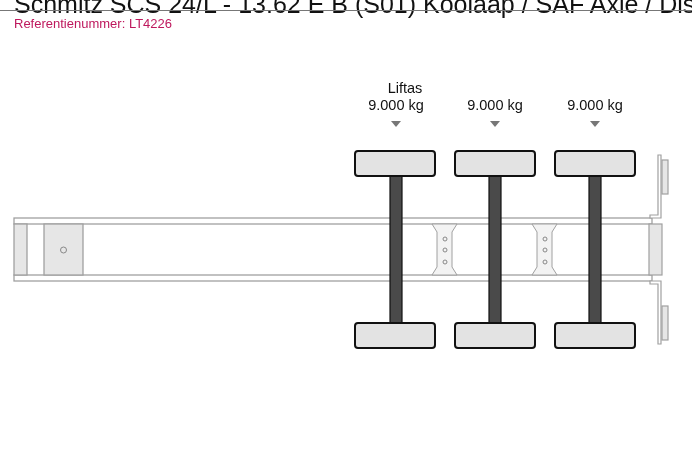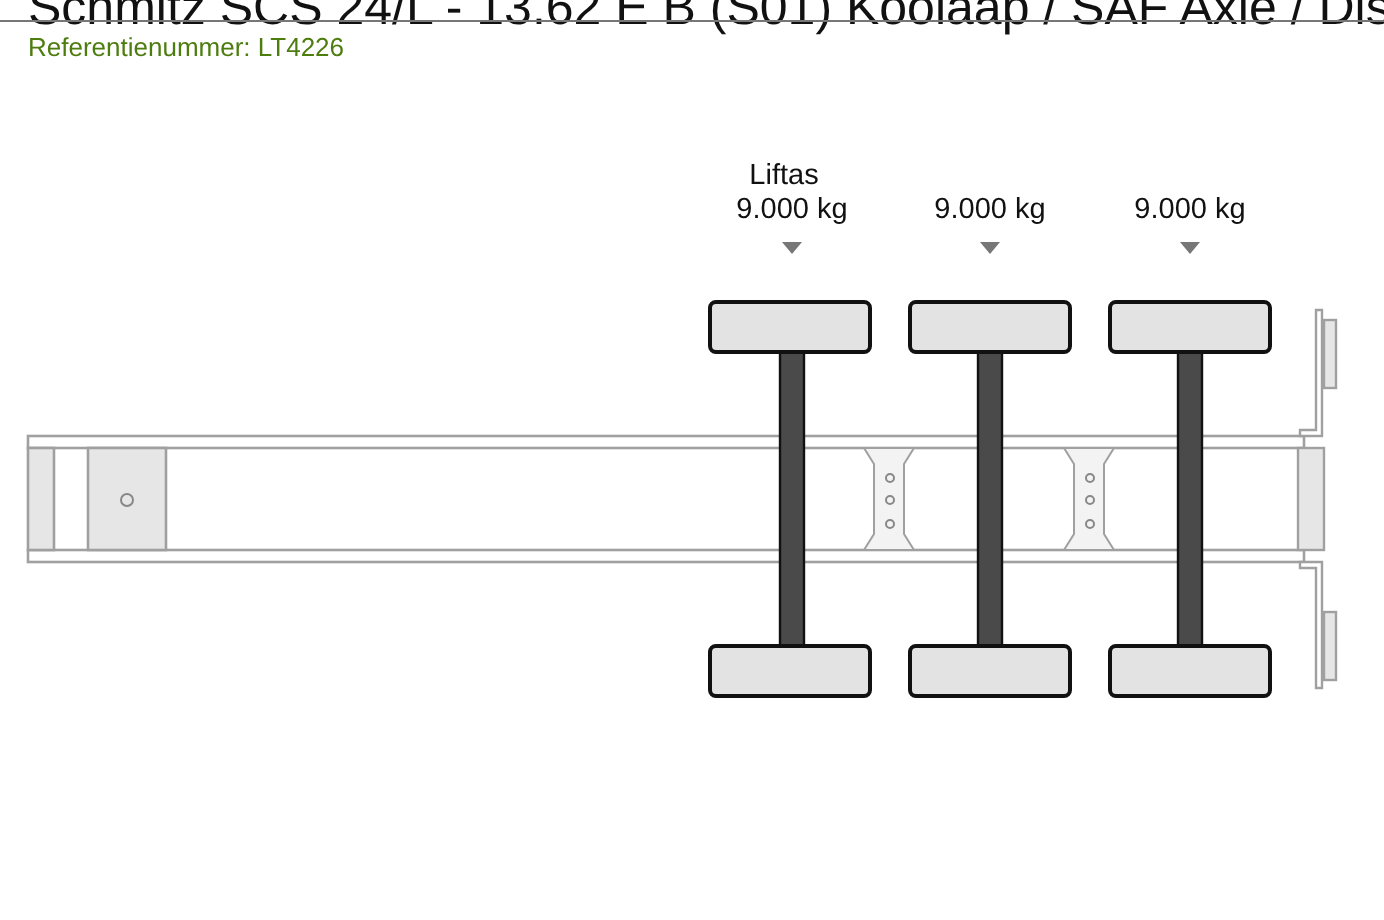--- a/index.html
+++ b/index.html
@@ -5,38 +5,38 @@
     html, body { margin: 0; padding: 0; }
     body {
       width: 692px; height: 460px; background: #ffffff; overflow: hidden;
       position: relative; font-family: "Liberation Sans", sans-serif; color: #000;
     }
     .title {
       position: absolute; left: 14px; top: -10px; font-size: 25px; white-space: nowrap;
       color: #111; line-height: 28px;
     }
     .rule { position: absolute; left: 0; top: 10px; width: 692px; height: 1px; background: #777; }
-    .ref { position: absolute; left: 14px; top: 16px; font-size: 13px; color: #4d7c0f; }
+    .ref { position: absolute; left: 14px; top: 16px; font-size: 13px; color: #be185d; }
     .axle-label {
       position: absolute; width: 90px; text-align: center; font-size: 14.5px; line-height: 17px; color: #111;
     }
     .arrow {
       position: absolute; width: 0; height: 0;
       border-left: 5px solid transparent; border-right: 5px solid transparent; border-top: 6px solid #777;
     }
     svg { position: absolute; left: 0; top: 0; }
   </style>
 </head>
 <body>
 
 <div class="title">Schmitz SCS 24/L - 13.62 E B (S01) Kooiaap / SAF Axle / Dis...</div>
 <div class="rule"></div>
 <div class="ref">Referentienummer: LT4226</div>
 
-<div class="axle-label" style="left:347px; top:80px;">Liftas</div>
+<div class="axle-label" style="left:360px; top:80px;">Liftas</div>
 <div class="axle-label" style="left:351px; top:97px;">9.000 kg</div>
 <div class="axle-label" style="left:450px; top:97px;">9.000 kg</div>
 <div class="axle-label" style="left:550px; top:97px;">9.000 kg</div>
 
 <div class="arrow" style="left:391px; top:121px;"></div>
 <div class="arrow" style="left:490px; top:121px;"></div>
 <div class="arrow" style="left:590px; top:121px;"></div>
 
 <svg width="692" height="460" viewBox="0 0 692 460">
 

